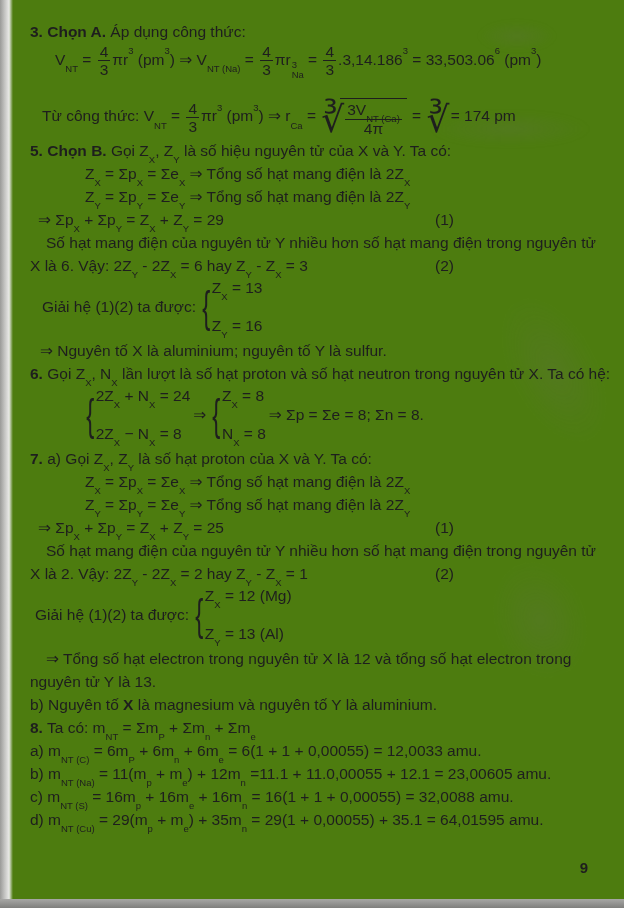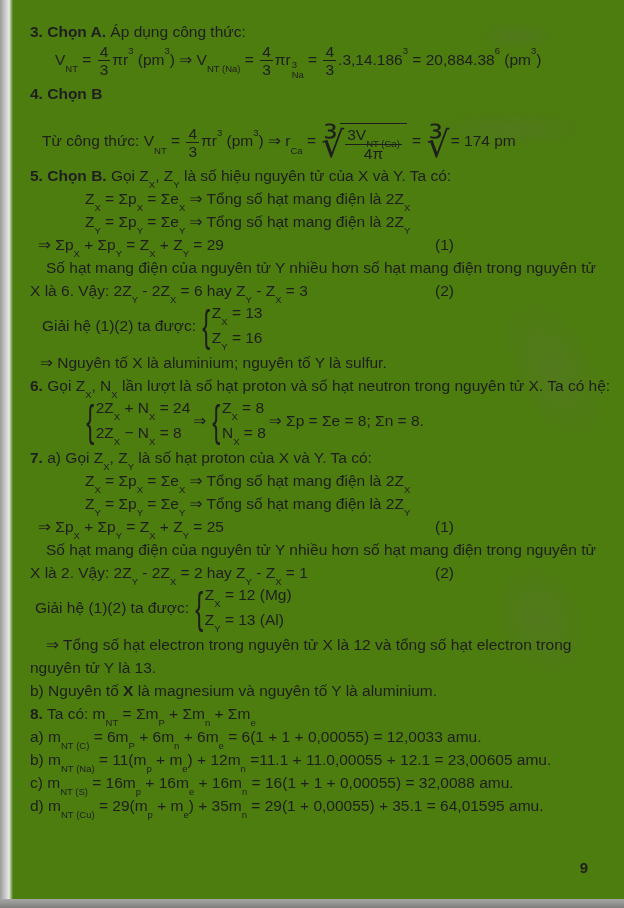--- a/index.html
+++ b/index.html
@@ -22,21 +22,21 @@
   sub{font-size:9.5px;position:relative;top:3px;line-height:0;}
   sup{font-size:9.5px;position:relative;top:-5px;line-height:0;}
   .frac{display:inline-block;vertical-align:middle;text-align:center;margin:0 2px;line-height:1.12;}
   .fn{display:block;border-bottom:1.2px solid #1e1e1e;padding:0 2px;}
   .fd{display:block;padding:0 2px;}
   .ss{display:inline-flex;flex-direction:column;align-items:flex-start;font-size:9.5px;
       line-height:1.05;vertical-align:-0.35em;margin-left:1px;}
   .cases{display:inline-flex;align-items:center;vertical-align:middle;margin:0 3px;}
   .brace{font-size:44px;font-weight:300;line-height:0.85;display:inline-block;
          transform:scaleX(0.55);transform-origin:center;margin-right:-2px;}
-  .rows{display:inline-flex;flex-direction:column;gap:3px;}
+  .rows{display:inline-flex;flex-direction:column;gap:16px;}
   .row{display:block;white-space:nowrap;line-height:22px;}
   .root{display:inline-flex;align-items:center;vertical-align:middle;margin:0 1px;}
   .rsign{font-size:36px;line-height:0.8;display:inline-block;margin-right:-4px;transform:translateY(3px);}
   .rbody{display:inline-block;border-top:1.5px solid #1e1e1e;padding:2px 3px 0 3px;}
   .vmid{display:inline-block;vertical-align:middle;}
   .eqnum{position:absolute;left:405px;top:0;}
   .pl5{padding-left:5px}.pl8{padding-left:8px}.pl10{padding-left:10px}.pl12{padding-left:12px}
   .pl16{padding-left:16px}.pl25{padding-left:25px}.pl50{padding-left:50px}.pl55{padding-left:55px}
   .pindent{text-indent:16px;}
   .mt2{margin-top:0}.mt3{margin-top:18px}.mb2{margin-bottom:2px}
@@ -52,24 +52,23 @@
   <div class="artifact a3"></div>
   <div class="artifact a4"></div>
 
   <main class="content">
 
     <div class="line"><span class="bold">3. Chọn A.</span><span> Áp dụng công thức:</span></div>
     <div class="line pl25 mt2 mb2">
       <span>V</span><sub>NT</sub><span> = </span><span class="frac"><span class="fn">4</span><span class="fd">3</span></span><span>πr</span><sup>3</sup><span> (pm</span><sup>3</sup><span>) ⇒ V</span><sub>NT (Na)</sub><span> = </span><span class="frac"><span class="fn">4</span><span class="fd">3</span></span><span>πr</span><span class="ss">
           <span>3</span>
           <span>Na</span>
-        </span><span> = </span><span class="frac"><span class="fn">4</span><span class="fd">3</span></span><span>.3,14.186</span><sup>3</sup><span> = 20,884.38</span><sup>6</sup><span> (pm</span><sup>3</sup><span>)</span>
+        </span><span> = </span><span class="frac"><span class="fn">4</span><span class="fd">3</span></span><span>.3,14.186</span><sup>3</sup><span> = 33,503.06</span><sup>6</sup><span> (pm</span><sup>3</sup><span>)</span>
     </div>
 
-    <div class="line bold">4. Chọn B</div>
     <div class="line pl12 mt3 mb2">
       <span>Từ công thức:  V</span><sub>NT</sub><span> = </span><span class="frac"><span class="fn">4</span><span class="fd">3</span></span><span>πr</span><sup>3</sup><span> (pm</span><sup>3</sup><span>) ⇒ r</span><sub>Ca</sub><span> = </span><span class="root">
           <span class="rsign">∛</span>
           <span class="rbody"><span class="frac"><span class="fn"><span>3V</span><sub>NT (Ca)</sub></span><span class="fd">4π</span></span></span>
         </span><span> = </span><span class="root">
           <span class="rsign">∛</span>
         </span><span> = 174 pm</span>
     </div>
 
     <div class="line"><span class="bold">5. Chọn B.</span><span> Gọi Z</span><sub>X</sub><span>, Z</span><sub>Y</sub><span> là số hiệu nguyên tử của X và Y. Ta có:</span></div>

